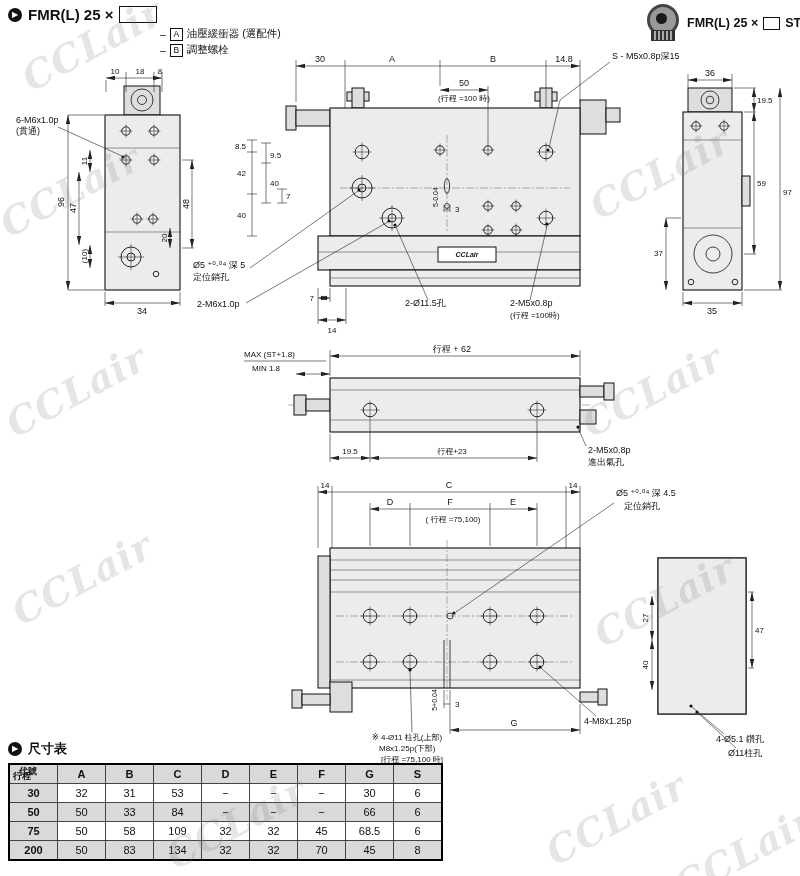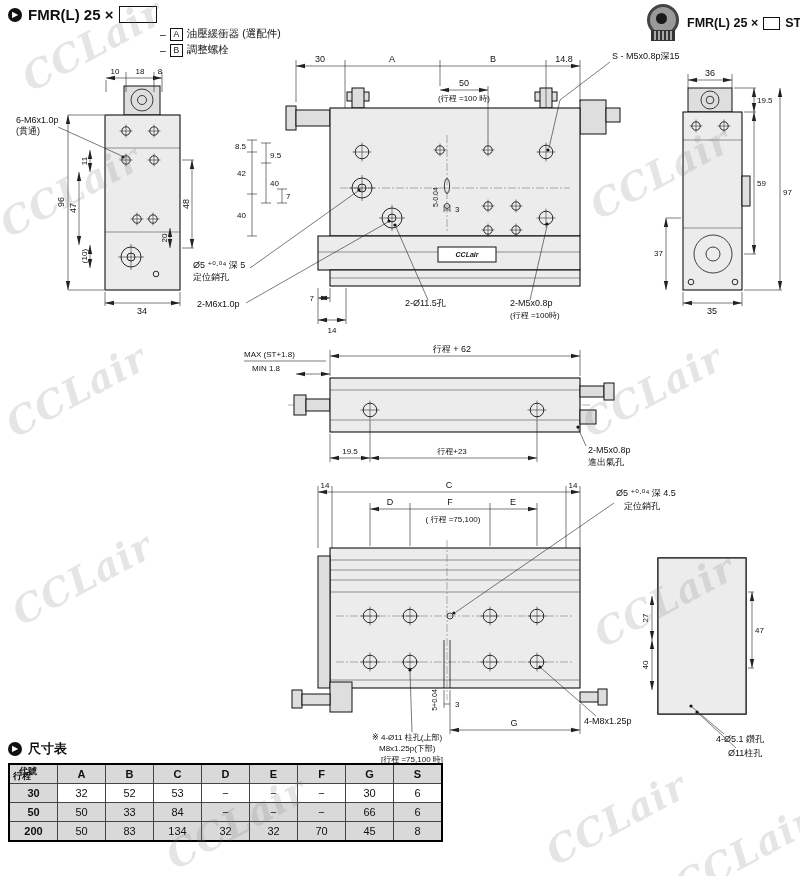--- a/index.html
+++ b/index.html
@@ -470,39 +470,50 @@
         <th>C</th>
         <th>D</th>
         <th>E</th>
         <th>F</th>
         <th>G</th>
         <th>S</th>
       </tr>
       <tr>
         <th class="rowhead">30</th>
         <td>32</td>
-        <td>52</td>
+        <td>31</td>
         <td>53</td>
         <td>−</td>
         <td>−</td>
         <td>−</td>
         <td>30</td>
         <td>6</td>
       </tr>
       <tr class="shade">
         <th class="rowhead">50</th>
         <td>50</td>
         <td>33</td>
         <td>84</td>
         <td>−</td>
         <td>−</td>
         <td>−</td>
         <td>66</td>
         <td>6</td>
       </tr>
+      <tr>
+        <th class="rowhead">75</th>
+        <td>50</td>
+        <td>58</td>
+        <td>109</td>
+        <td>32</td>
+        <td>32</td>
+        <td>45</td>
+        <td>68.5</td>
+        <td>6</td>
+      </tr>
       <tr class="shade">
         <th class="rowhead">200</th>
         <td>50</td>
         <td>83</td>
         <td>134</td>
         <td>32</td>
         <td>32</td>
         <td>70</td>
         <td>45</td>
         <td>8</td>

